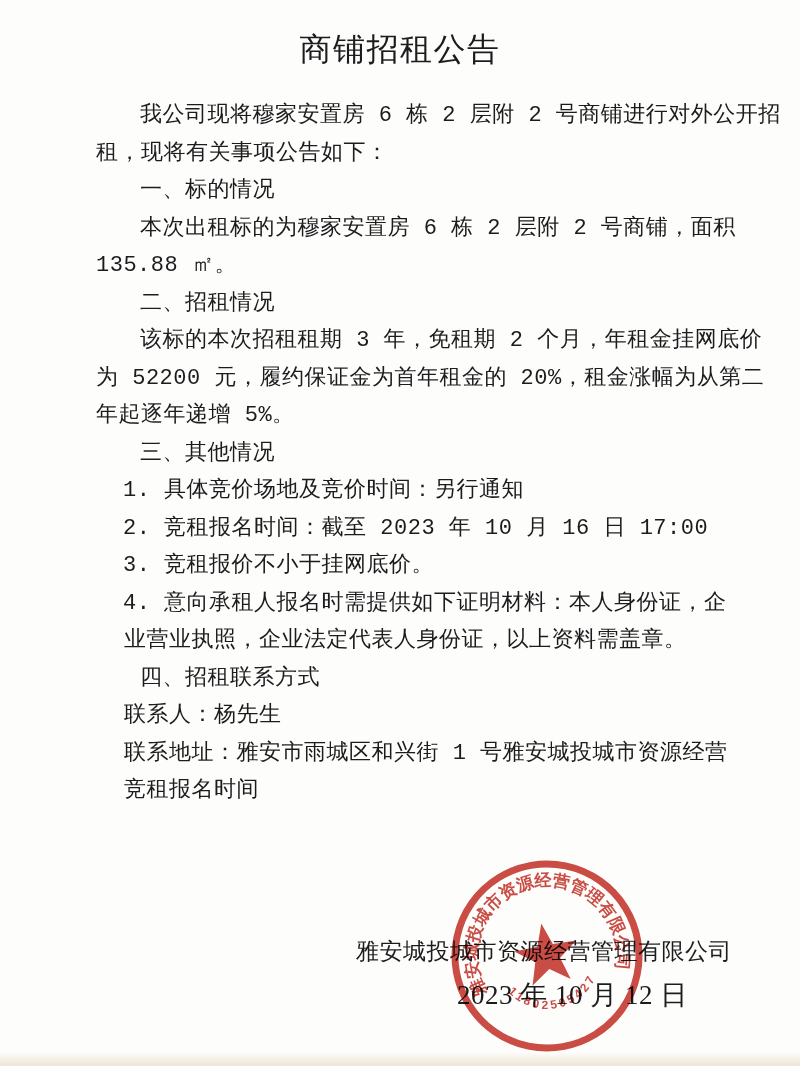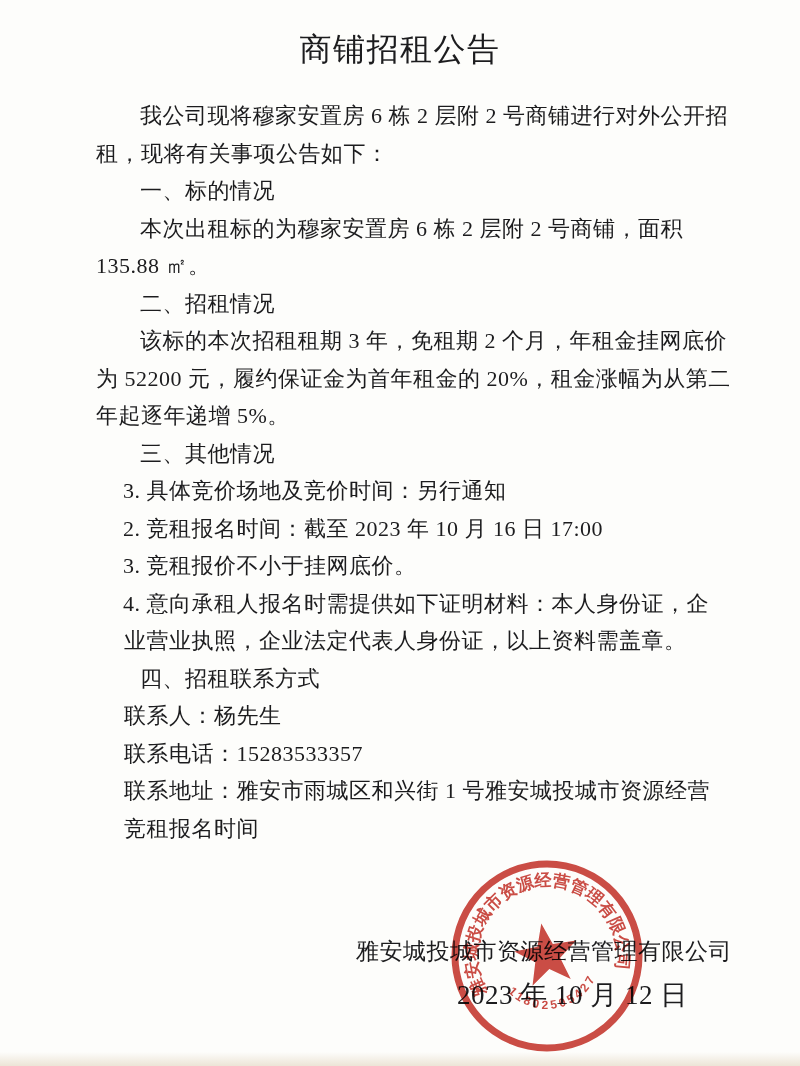--- a/index.html
+++ b/index.html
@@ -21,20 +21,21 @@
     text-align: center;
     font-size: 32px;
     font-weight: 400;
     letter-spacing: 1.5px;
   }
   .doc-body {
     position: absolute;
     top: 97px;
     left: 96px;
     right: 86px;
+    font-family: Liberation Mono, monospace;
   }
   .line {
     height: 37.5px;
     line-height: 37.5px;
     font-size: 22px;
     letter-spacing: 0.5px;
     white-space: nowrap;
   }
   .line.indent    { padding-left: 44px; }
   .line.list      { padding-left: 27px; }
@@ -97,28 +98,27 @@
       <div class="line indent">我公司现将穆家安置房 6 栋 2 层附 2 号商铺进行对外公开招</div>
       <div class="line flush">租，现将有关事项公告如下：</div>
       <div class="line indent">一、标的情况</div>
       <div class="line indent">本次出租标的为穆家安置房 6 栋 2 层附 2 号商铺，面积</div>
       <div class="line flush">135.88 ㎡。</div>
       <div class="line indent">二、招租情况</div>
       <div class="line indent">该标的本次招租租期 3 年，免租期 2 个月，年租金挂网底价</div>
       <div class="line flush">为 52200 元，履约保证金为首年租金的 20%，租金涨幅为从第二</div>
       <div class="line flush">年起逐年递增 5%。</div>
       <div class="line indent">三、其他情况</div>
-      <div class="line list">3. 具体竞价场地及竞价时间：另行通知</div>
+      <div class="line list">1. 具体竞价场地及竞价时间：另行通知</div>
       <div class="line list">2. 竞租报名时间：截至 2023 年 10 月 16 日 17:00</div>
       <div class="line list">3. 竞租报价不小于挂网底价。</div>
       <div class="line list">4. 意向承租人报名时需提供如下证明材料：本人身份证，企</div>
       <div class="line nearflush">业营业执照，企业法定代表人身份证，以上资料需盖章。</div>
       <div class="line indent">四、招租联系方式</div>
       <div class="line nearflush">联系人：杨先生</div>
-      <div class="line nearflush">联系电话：15283533357</div>
       <div class="line nearflush">联系地址：雅安市雨城区和兴街 1 号雅安城投城市资源经营</div>
       <div class="line nearflush">竞租报名时间</div>
     </div>
 
   <div class="sig-company">雅安城投城市资源经营管理有限公司</div>
 
   <div class="sig-date">2023 年 10 月 12 日</div>
 
   <div class="seal">
     <svg viewBox="0 0 220 220" xmlns="http://www.w3.org/2000/svg">

